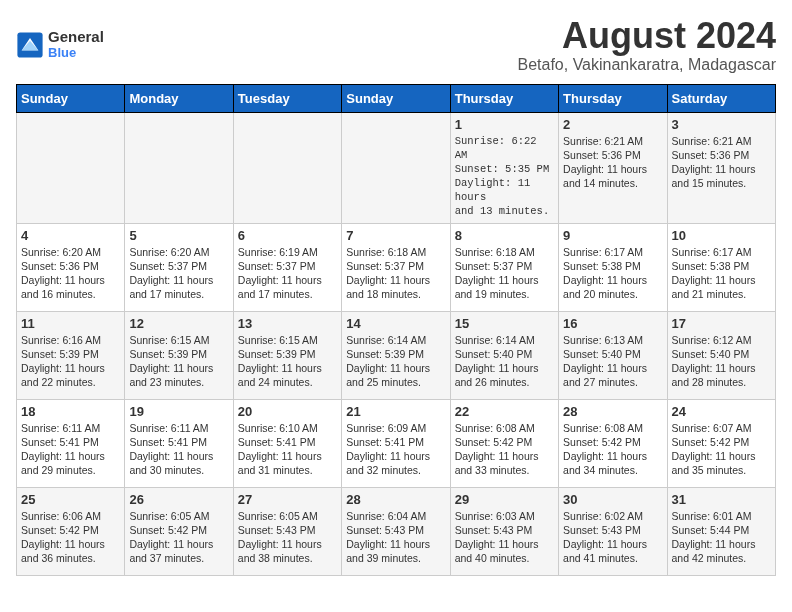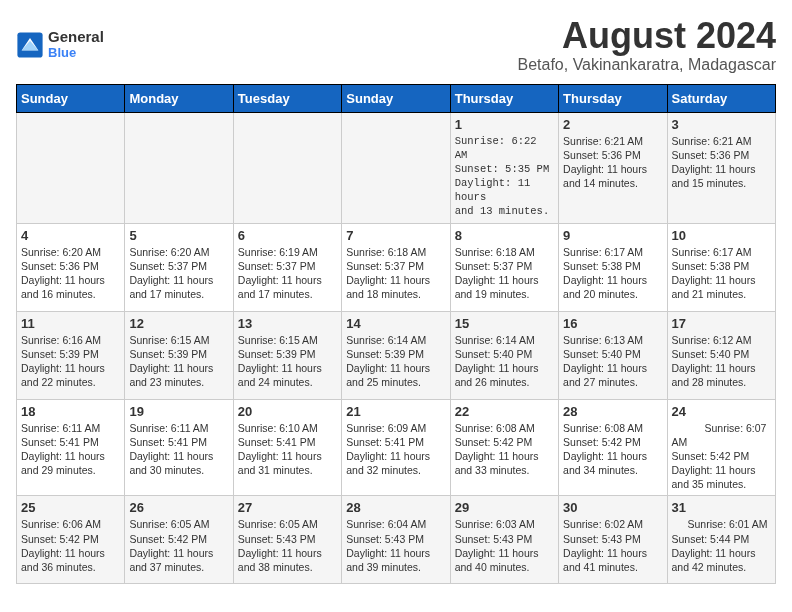--- a/index.html
+++ b/index.html
@@ -227,21 +227,21 @@
 Daylight: 11 hours
 and 32 minutes.</span></td>
         <td><span class="day-num">22</span><span class="day-detail" style="white-space: pre-line;">Sunrise: 6:08 AM
 Sunset: 5:42 PM
 Daylight: 11 hours
 and 33 minutes.</span></td>
         <td><span class="day-num">28</span><span class="day-detail" style="white-space: pre-line;">Sunrise: 6:08 AM
 Sunset: 5:42 PM
 Daylight: 11 hours
 and 34 minutes.</span></td>
-        <td><span class="day-num">24</span><span class="day-detail" style="white-space: pre-line; margin-left: 33px;">Sunrise: 6:07 AM
+        <td><span class="day-num">24</span><span class="day-detail" style="white-space: pre-line;">Sunrise: 6:07 AM
 Sunset: 5:42 PM
 Daylight: 11 hours
 and 35 minutes.</span></td>
       </tr>
       <tr>
         <td><span class="day-num">25</span><span class="day-detail" style="white-space: pre-line;">Sunrise: 6:06 AM
 Sunset: 5:42 PM
 Daylight: 11 hours
 and 36 minutes.</span></td>
         <td><span class="day-num">26</span><span class="day-detail" style="white-space: pre-line;">Sunrise: 6:05 AM
@@ -257,19 +257,19 @@
 Daylight: 11 hours
 and 39 minutes.</span></td>
         <td><span class="day-num">29</span><span class="day-detail" style="white-space: pre-line;">Sunrise: 6:03 AM
 Sunset: 5:43 PM
 Daylight: 11 hours
 and 40 minutes.</span></td>
         <td><span class="day-num">30</span><span class="day-detail" style="white-space: pre-line; text-align: right;">Sunrise: 6:02 AM
 Sunset: 5:43 PM
 Daylight: 11 hours
 and 41 minutes.</span></td>
-        <td><span class="day-num">31</span><span class="day-detail" style="white-space: pre-line; margin-left: 16px;">Sunrise: 6:01 AM
+        <td><span class="day-num">31</span><span class="day-detail" style="white-space: pre-line;">Sunrise: 6:01 AM
 Sunset: 5:44 PM
 Daylight: 11 hours
 and 42 minutes.</span></td>
       </tr>
     </tbody>
 </table>
 
 </body></html>

